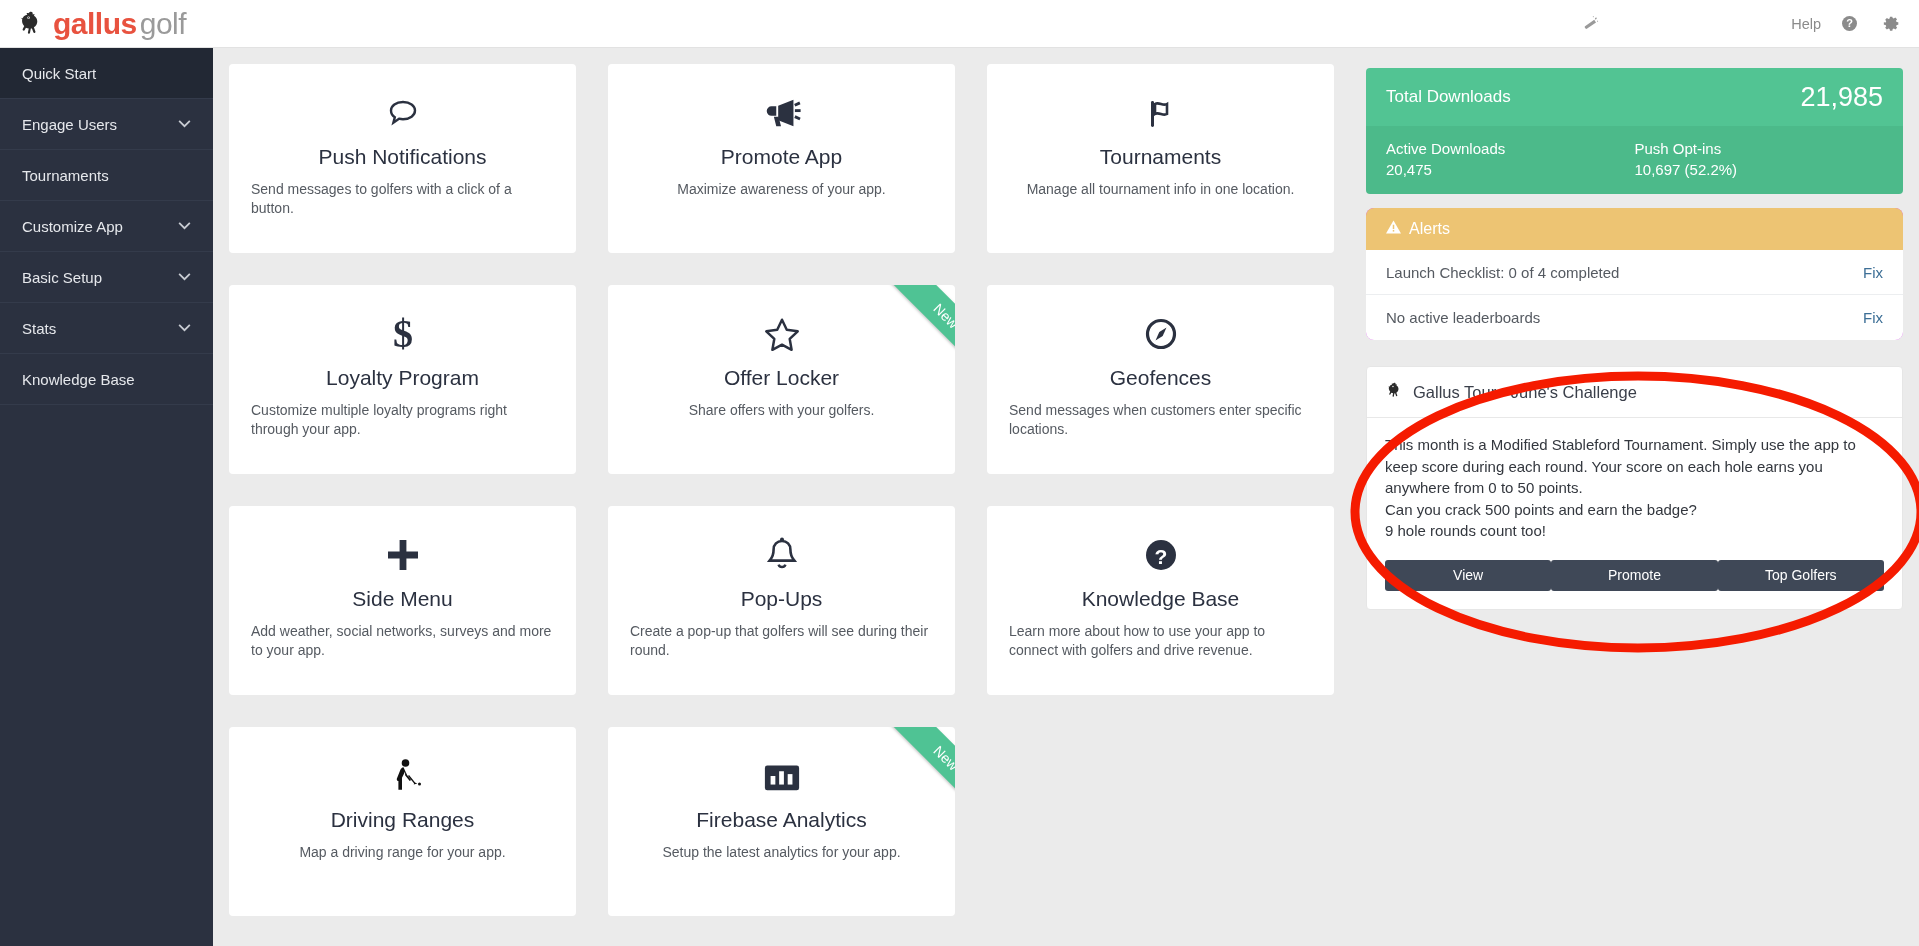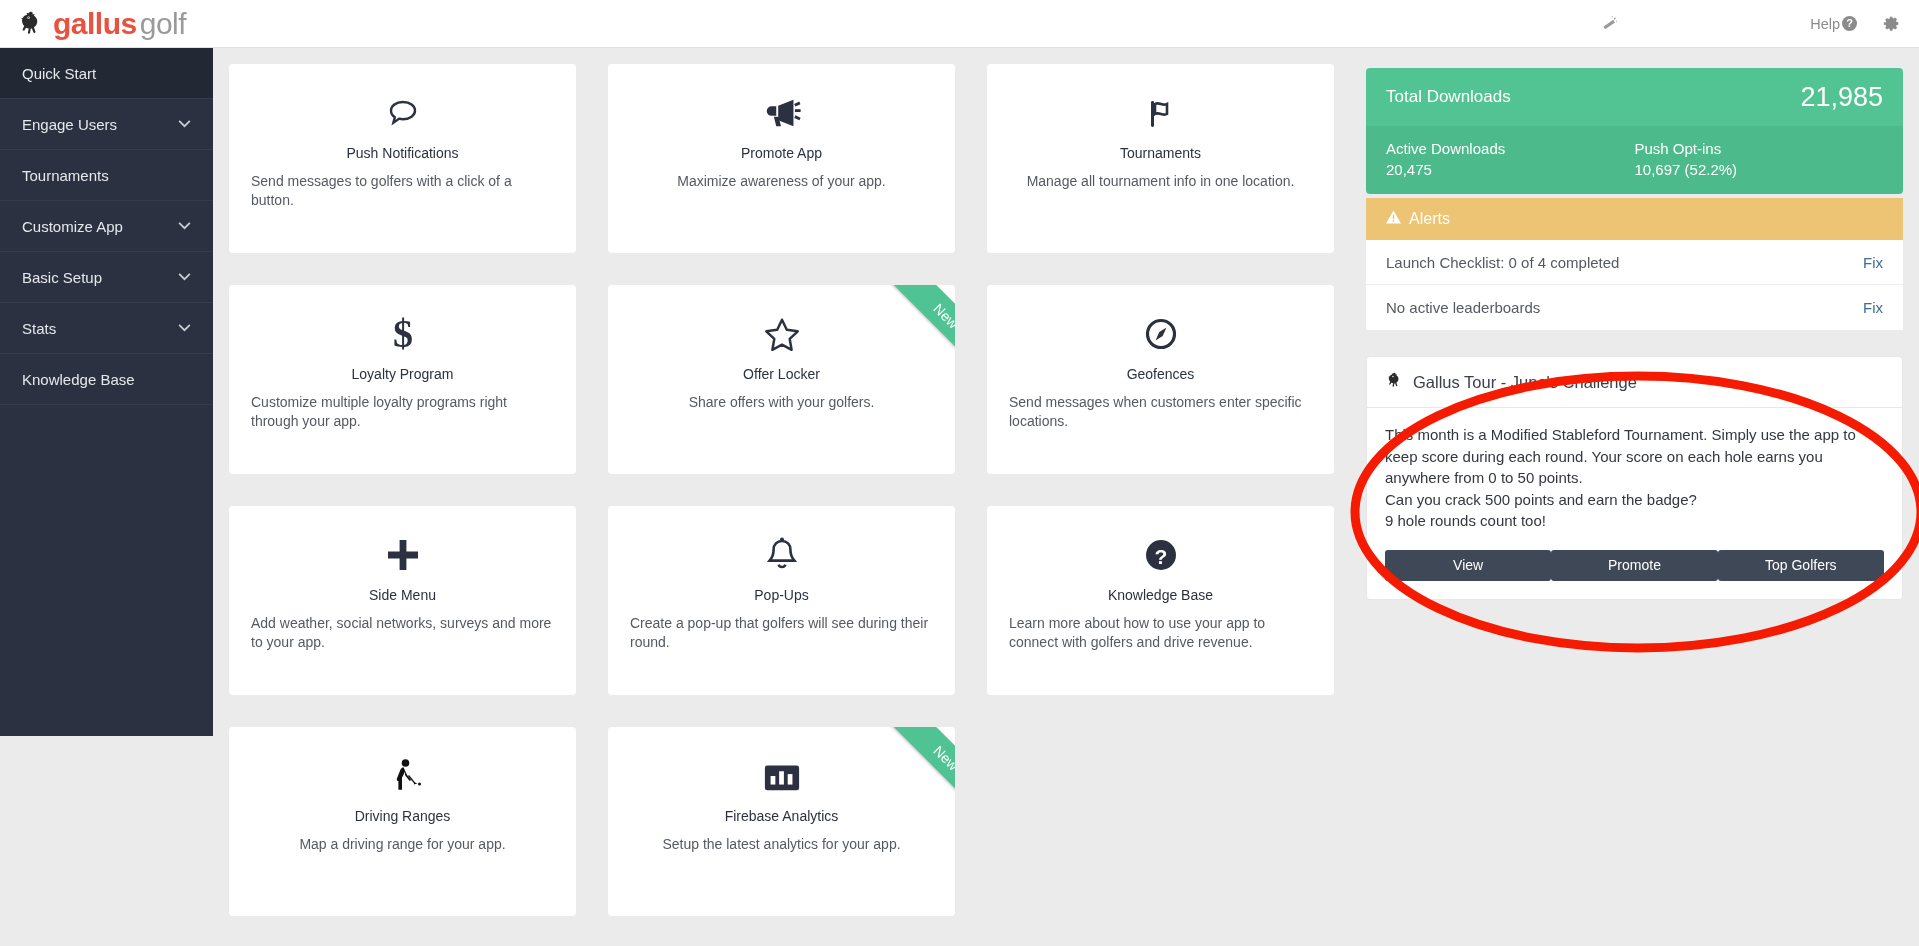--- a/index.html
+++ b/index.html
@@ -22,36 +22,36 @@
   .brand { display: flex; align-items: center; margin-left: 16px; }
   .brand-mark { width: 30px; height: 30px; margin-right: 7px; }
   .brand-text { font-size: 30px; letter-spacing: -0.5px; line-height: 1; }
   .brand-a { color: #e8523f; font-weight: 600; }
   .brand-b { color: #9a9a9a; font-weight: 300; margin-left: 3px;}
 
   .topbar-right { margin-left: auto; display: flex; align-items: center; height: 100%; }
   .wand-btn { width: 48px; height: 100%; display: flex; align-items: center; justify-content: center; cursor: pointer; }
   .spacer-wide { width: 170px; }
   .help-btn {
-    display: flex; align-items: center; gap: 2px;
+    display: flex; align-items: center; gap: 21px;
     color: #8b8b8b; font-size: 14.5px; cursor: pointer;
     padding: 0 6px;
   }
   .qmark {
     width: 15px; height: 15px; border-radius: 50%;
     background: #8b8b8b; color: #fff; font-size: 11px; font-weight: bold;
     display: flex; align-items: center; justify-content: center;
     line-height: 1;
   }
   .gear-btn { width: 56px; height: 100%; display: flex; align-items: center; justify-content: center; cursor: pointer; }
 
   
   .sidebar {
     position: absolute; top: 48px; left: 0;
-    width: 213px; height: 688px;
+    width: 213px; height: 898px;
     background: #2b3140;
   }
   .side-item {
     height: 51px; display: flex; align-items: center;
     padding: 0 22px;
     color: #e6e8ec; font-size: 15px;
     border-bottom: 1px solid #343b4b;
     cursor: pointer; position: relative;
   }
   .side-item.active { background: #222834; }
@@ -71,21 +71,21 @@
     margin: 0 32px 32px 0;
     position: relative; overflow: hidden;
     display: flex; flex-direction: column; align-items: center;
     padding: 26px 22px 0 22px;
     cursor: pointer;
   }
   .card-icon { height: 46px; display: flex; align-items: center; justify-content: center; }
   .card-icon svg { display: block; }
   .card-title {
     margin-top: 9px;
-    font-size: 14px; color: #2b3140; font-weight: 400;
+    font-size: 21px; color: #2b3140; font-weight: 400;
     text-align: center;
   }
   .card-desc {
     margin-top: 11px;
     font-size: 14px; color: #555a61; line-height: 1.38;
     text-align: left;
   }
   .ribbon {
     position: absolute; top: 0; right: 0;
     width: 92px; height: 92px; overflow: hidden;
@@ -118,21 +118,21 @@
   .stats-top .val { margin-left: auto; font-size: 27px; }
   .stats-bot {
     background: #4cba8a; color: #fff;
     padding: 14px 20px 16px 20px;
     display: flex;
   }
   .stat-col { width: 50%; }
   .stat-col .lbl { font-size: 15px; }
   .stat-col .val { font-size: 15px; margin-top: 4px; }
 
-  .alerts-card { margin-top: 4px; border-radius: 0; overflow: hidden; background:#d946ef; }
+  .alerts-card { margin-top: 14px; border-radius: 8px; overflow: hidden; background:#d946ef; }
   .alerts-head {
     background: #edc473; color: #fff;
     height: 42px; display: flex; align-items: center; gap: 8px;
     padding: 0 20px; font-size: 16px;
   }
   .alert-row {
     height: 45px; display: flex; align-items: center;
     padding: 0 20px; font-size: 15px; color: #555a61;
     border-bottom: 1px solid #eceef0;
     background: #fff;

